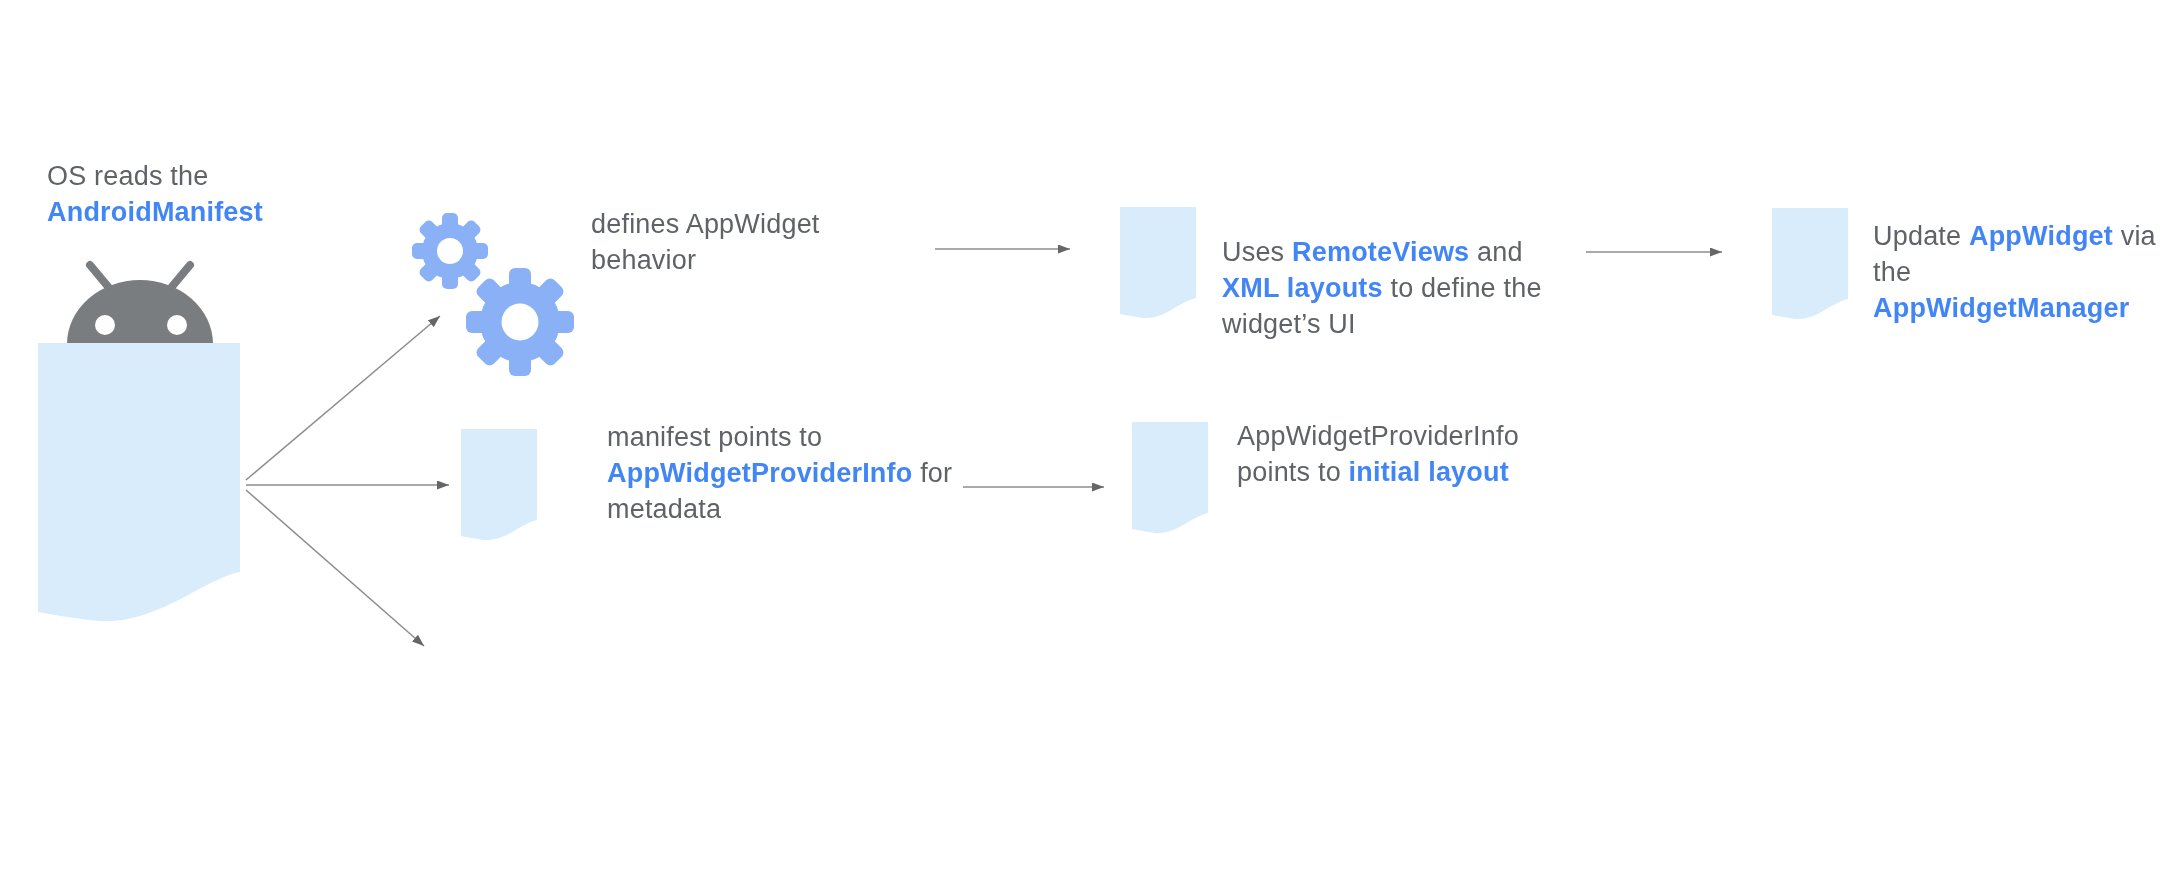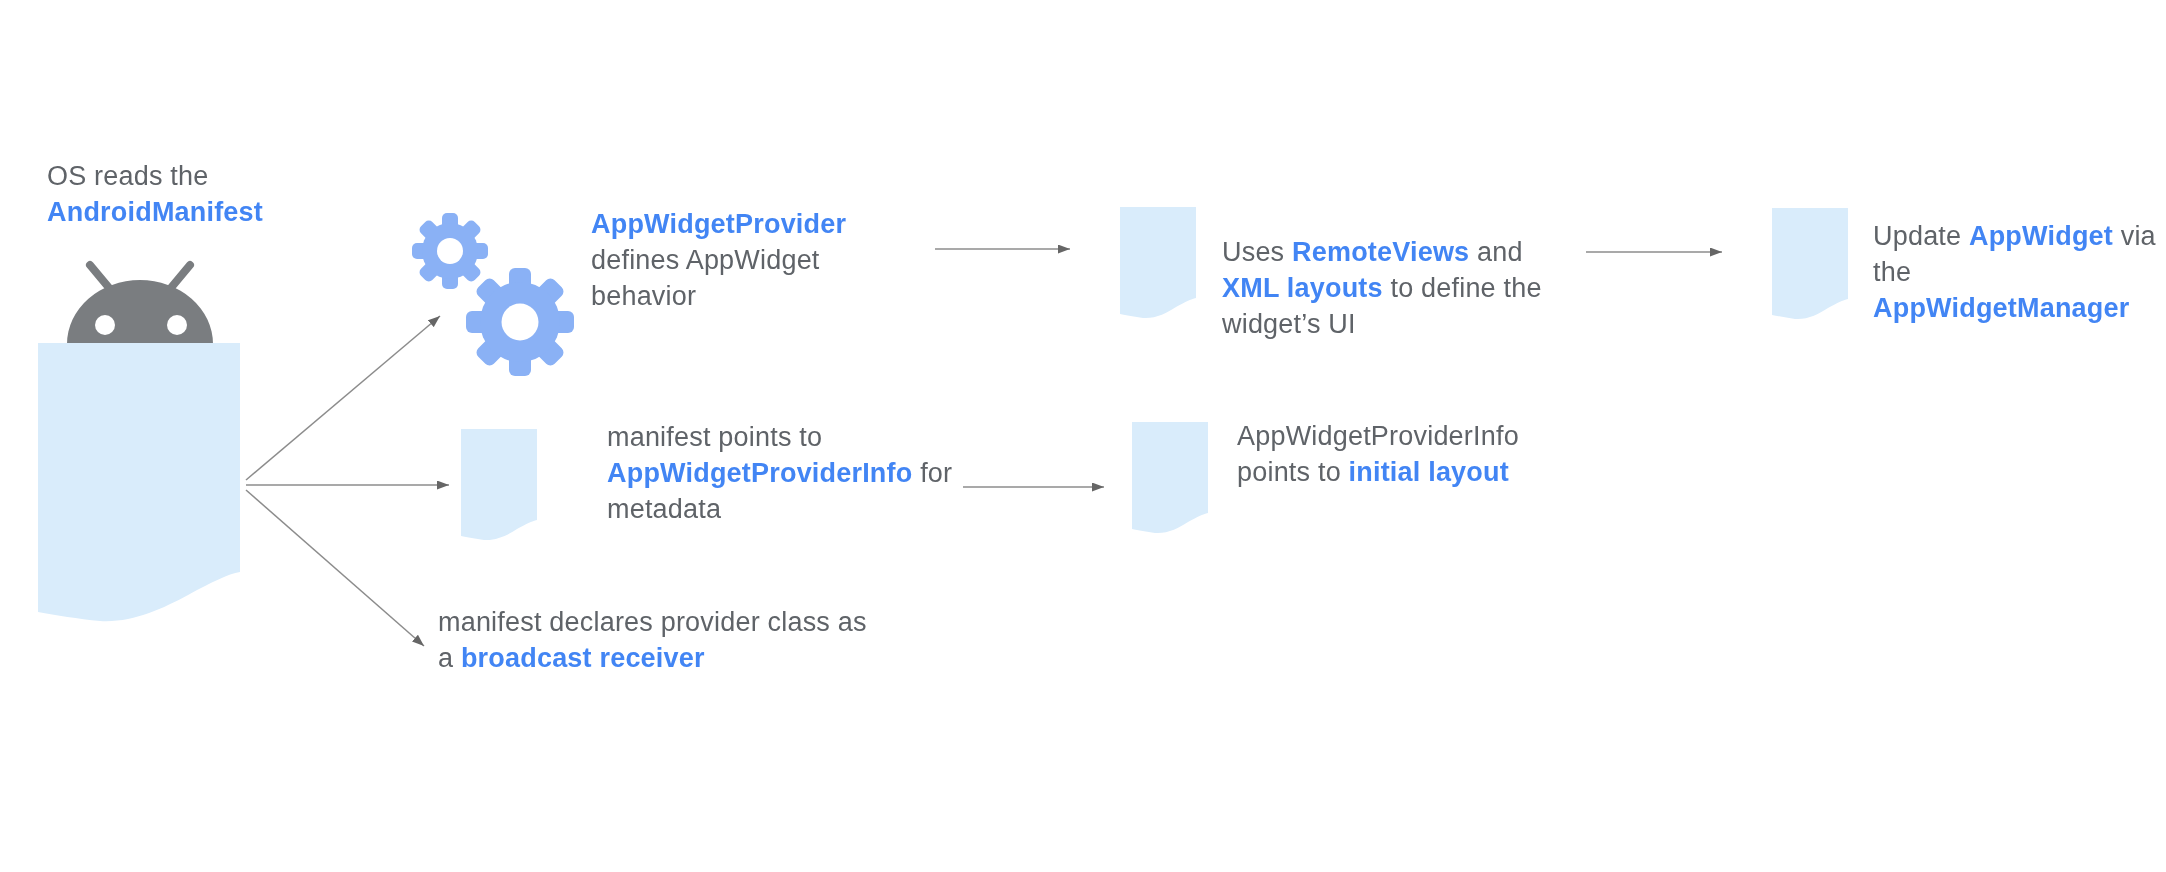--- a/index.html
+++ b/index.html
@@ -94,21 +94,20 @@
           <rect x="-11" y="-54" width="22" height="108" rx="6" transform="rotate(90)"></rect>
           <rect x="-11" y="-54" width="22" height="108" rx="6" transform="rotate(135)"></rect>
           <circle r="40"></circle>
           <circle r="18.5" fill="#ffffff"></circle>
         </g>
       </g>
     </svg>
   </div>
 
   <div class="label" style="left:591px;top:206px;">
-    <div class="line"><span class="b">AppWidgetProvider</span></div>
     <div class="line"><span>defines AppWidget</span></div>
     <div class="line"><span>behavior</span></div>
   </div>
 
   <div class="icon" style="left:1120px;top:207px;">
     <svg width="76" height="113" viewBox="0 0 76 113">
       <path fill="var(--docfill)" d="M0,0 H76 V91 C71,92 65,95 56,100 C47,106 35,112 23,111 C15,110 6,108 0,107 Z"></path>
     </svg>
   </div>
 
@@ -146,18 +145,14 @@
     <svg width="76" height="113" viewBox="0 0 76 113">
       <path fill="var(--docfill)" d="M0,0 H76 V91 C71,92 65,95 56,100 C47,106 35,112 23,111 C15,110 6,108 0,107 Z"></path>
     </svg>
   </div>
 
   <div class="label" style="left:1237px;top:418px;">
     <div class="line"><span>AppWidgetProviderInfo</span></div>
     <div class="line"><span>points to </span><span class="b">initial layout</span></div>
   </div>
 
-  <div class="label" style="left:438px;top:604px;">
-    <div class="line"><span>manifest declares provider class as</span></div>
-    <div class="line"><span>a </span><span class="b">broadcast receiver</span></div>
-  </div>
 
 </div>
 
 </body></html>

